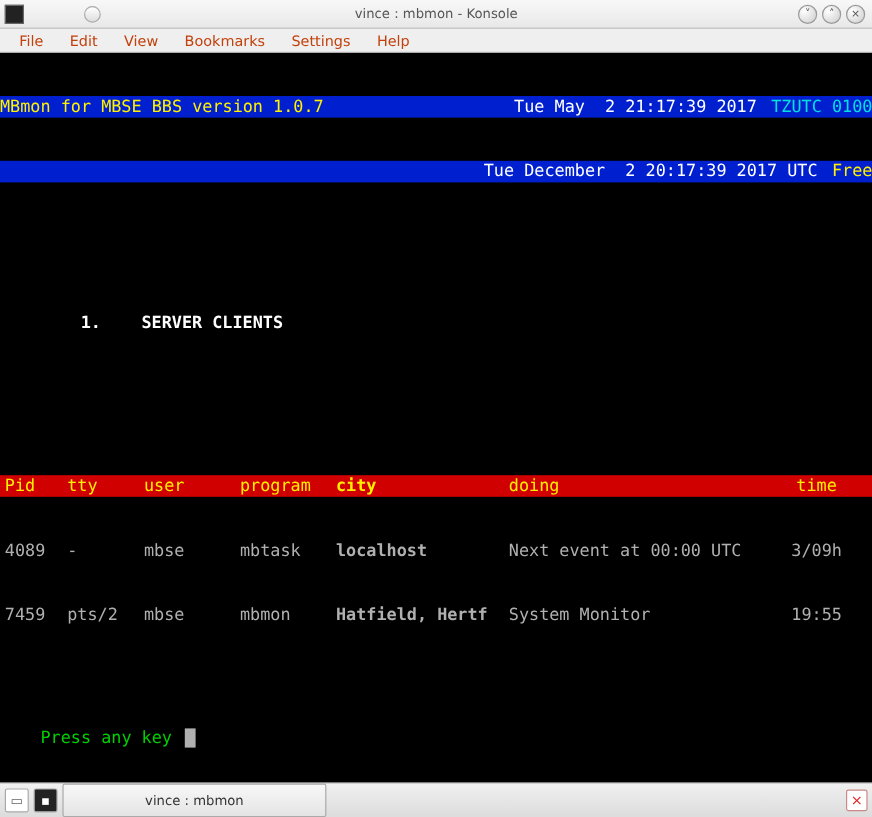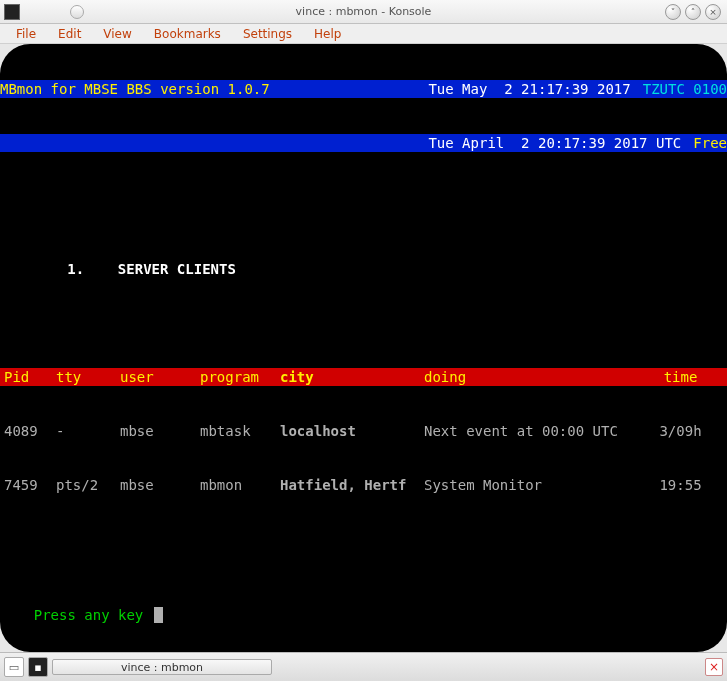--- a/index.html
+++ b/index.html
@@ -73,21 +73,20 @@
     background: #000;
     width: 100%;
     height: 608px;
     font-family: "DejaVu Sans Mono", "Courier New", monospace;
     font-size: 14px;
     line-height: 18px;
     color: #b0b0b0;
     white-space: pre;
     overflow: hidden;
     position: relative;
-    border-radius: 30px;
   }
   .blueline {
     background: #0020d0;
     color: #fff000;
     display: flex;
     width: 100%;
     height: 18px;
   }
   .blueline .l { color: #fff000; flex: 0 0 auto; }
   .blueline .r { color: #ffffff; margin-left: auto; flex: 0 0 auto; padding-right: 4px;}
@@ -97,20 +96,21 @@
     font-weight: bold;
     padding-left: 4px;
     margin-left: 38px;
   }
   .redline {
     background: #d00000;
     color: #fff000;
     width: 100%;
     height: 18px;
     display: flex;
+    margin-top: 28px;
   }
   .redline span { display: inline-block; }
   .c-pid { width: 56px; padding-left:4px;}
   .c-tty { width: 64px; }
   .c-user { width: 80px; }
   .c-prog { width: 80px; }
   .c-city { width: 144px; font-weight: bold; }
   .c-doing { width: 216px; }
   .c-time { text-align: center; flex:1; padding-right:6px;}
   .row {
@@ -144,21 +144,21 @@
   .task-icon {
     width: 20px; height: 20px;
     background: #fff;
     border: 1px solid #aaa;
     border-radius: 2px;
     display:flex;align-items:center;justify-content:center;
     font-size:11px;color:#666;
     cursor:pointer;
   }
   .task-btn {
-    height: 16px;
+    height: 28px;
     min-width: 220px;
     background: linear-gradient(to bottom, #f8f8f8, #e4e4e4);
     border: 1px solid #aaa;
     border-radius: 2px;
     display: flex;
     align-items: center;
     padding: 0 8px;
     font-size: 11px;
     color: #333;
     cursor:pointer;
@@ -199,21 +199,21 @@
   <div class="menu-item">Help</div>
 </div>
 
 <div class="terminal">
   <div class="blueline">
     <span class="l">MBmon for MBSE BBS version 1.0.7</span>
     <span class="r">Tue May  2 21:17:39 2017</span>
     <span class="tag">TZUTC 0100</span>
   </div>
   <div class="blueline">
-    <span class="r">Tue April  2 20:17:39 2017 UTC</span>
+    <span class="r">Tue December  2 20:17:39 2017 UTC</span>
     <span class="tag" style="color:#fff000">Free</span>
   </div>
   <div class="spacer"></div>
   <div class="section-title">   1.    SERVER CLIENTS</div>
   <div style="height:18px"></div>
   <div class="redline">
     <span class="c-pid">Pid</span>
     <span class="c-tty">tty</span>
     <span class="c-user">user</span>
     <span class="c-prog">program</span>

